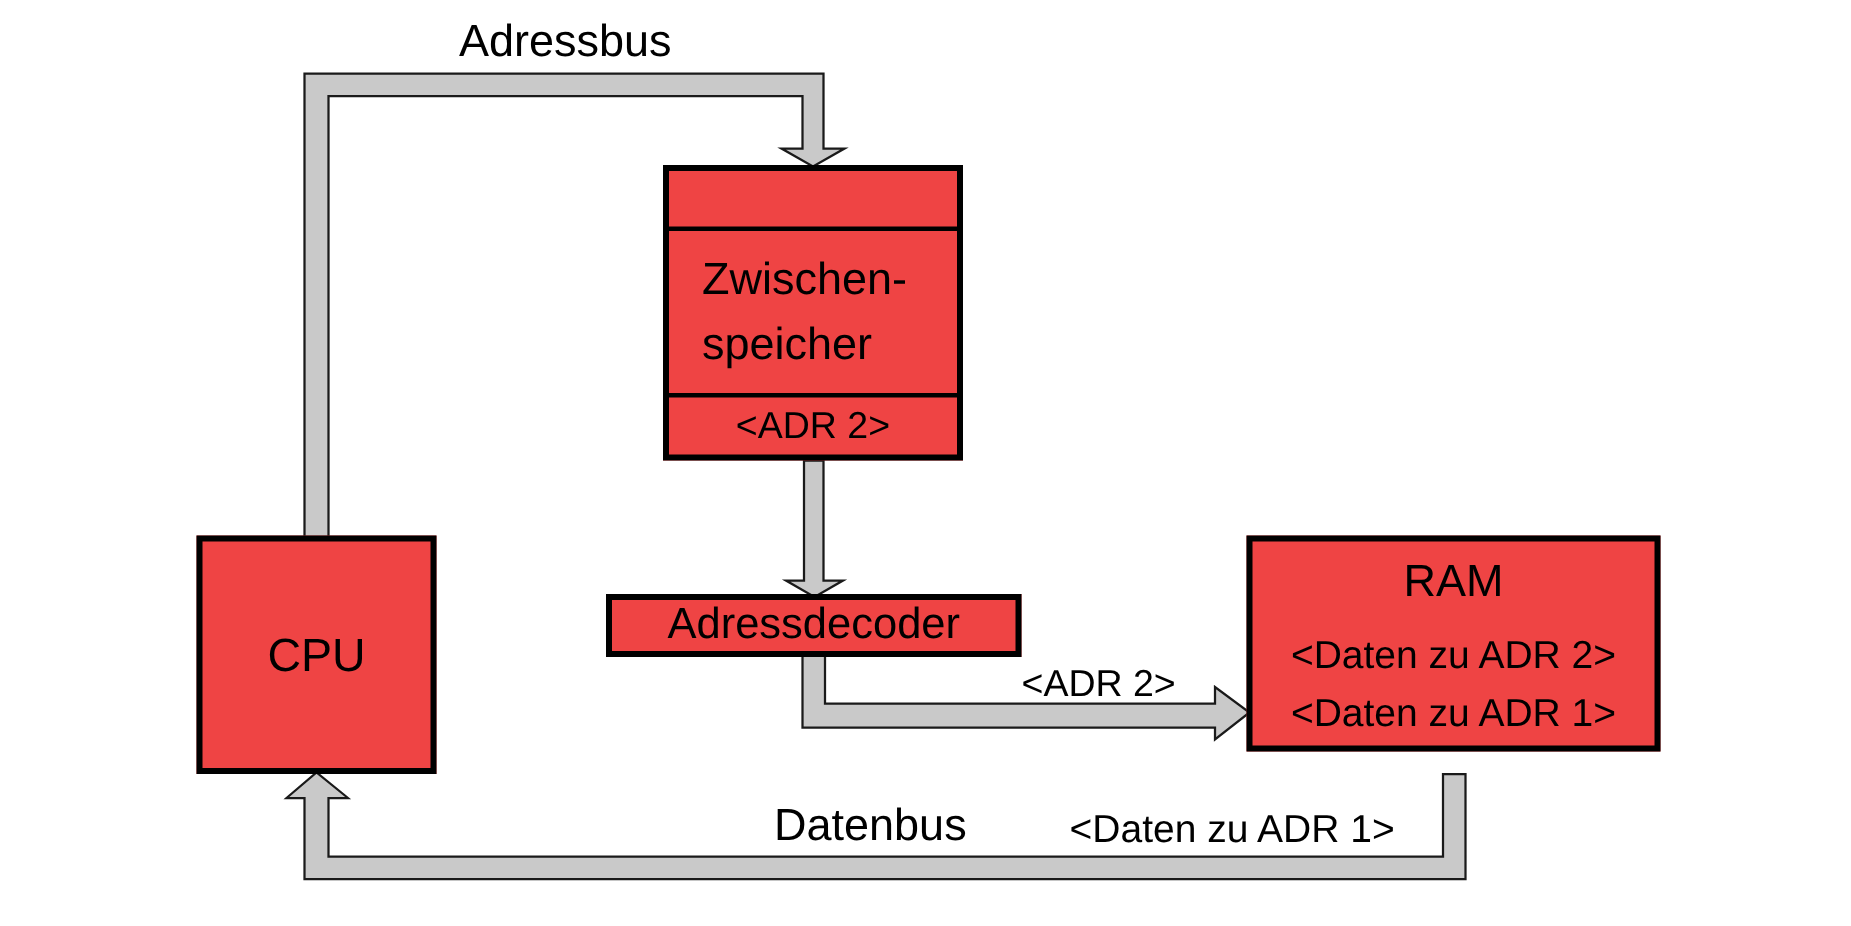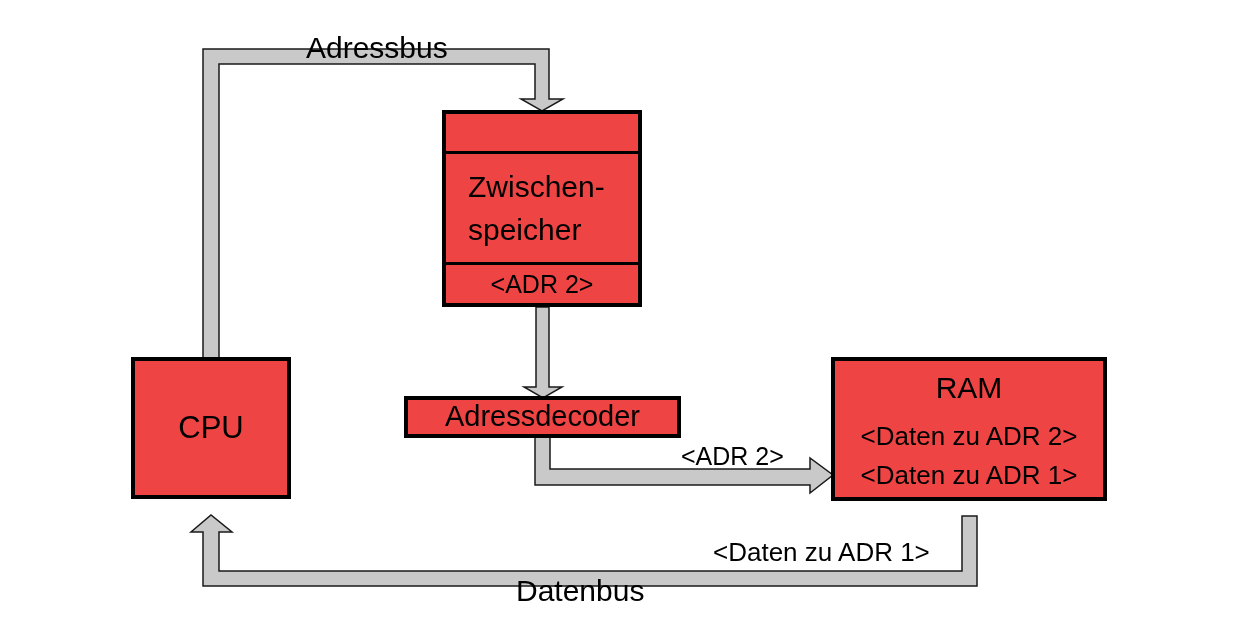--- a/index.html
+++ b/index.html
@@ -25,21 +25,21 @@
     stroke-linejoin: miter;
   }
   .box {
     position: absolute;
     box-sizing: border-box;
     background: #ef4444;
     border: 4px solid #000000;
     z-index: 2;
   }
   .box-cpu {
-    left: 131px; top: 357px; width: 160px; height: 142px;
+    left: 131px; top: 357px; width: 160px; height: 159px;
     display: flex; align-items: center; justify-content: center;
     font-size: 31px;
   }
   .box-buffer {
     left: 442px; top: 110px; width: 200px; height: 197px;
     display: flex; flex-direction: column;
   }
   .buf-top { height: 37px; border-bottom: 3px solid #000000; }
   .buf-mid {
     flex: 1;
@@ -62,23 +62,23 @@
     text-align: center;
   }
   .ram-title { margin-top: 10px; font-size: 30px; line-height: 34px; }
   .ram-rows { margin-top: 12px; font-size: 26px; line-height: 39px; }
   .flabel {
     position: absolute;
     z-index: 3;
     white-space: nowrap;
     line-height: 1.15;
   }
-  .lbl-adressbus { left: 306px; top: 31px;  font-size: 30px; text-align: center; }
+  .lbl-adressbus { left: 306px; top: 11px;  font-size: 30px; text-align: center; }
   .lbl-adr2      { left: 681px; top: 442px; font-size: 25px; }
-  .lbl-datenbus  { left: 516px; top: 534px; font-size: 30px; margin-top: 40px; }
+  .lbl-datenbus  { left: 516px; top: 534px; font-size: 30px; }
   .lbl-daten1    { left: 713px; top: 538px; font-size: 26px; }
 </style>
 </head>
 <body>
 
 <div class="canvas">
 
   <svg class="buses-svg" viewBox="0 0 1234 617" xmlns="http://www.w3.org/2000/svg">
 
     <path class="pipe" d="M 203,358 L 203,49 L 549,49 L 549,99 L 563,99 L 542,111 L 521,99 L 535,99 L 535,64 L 219,64 L 219,358 Z"></path>

